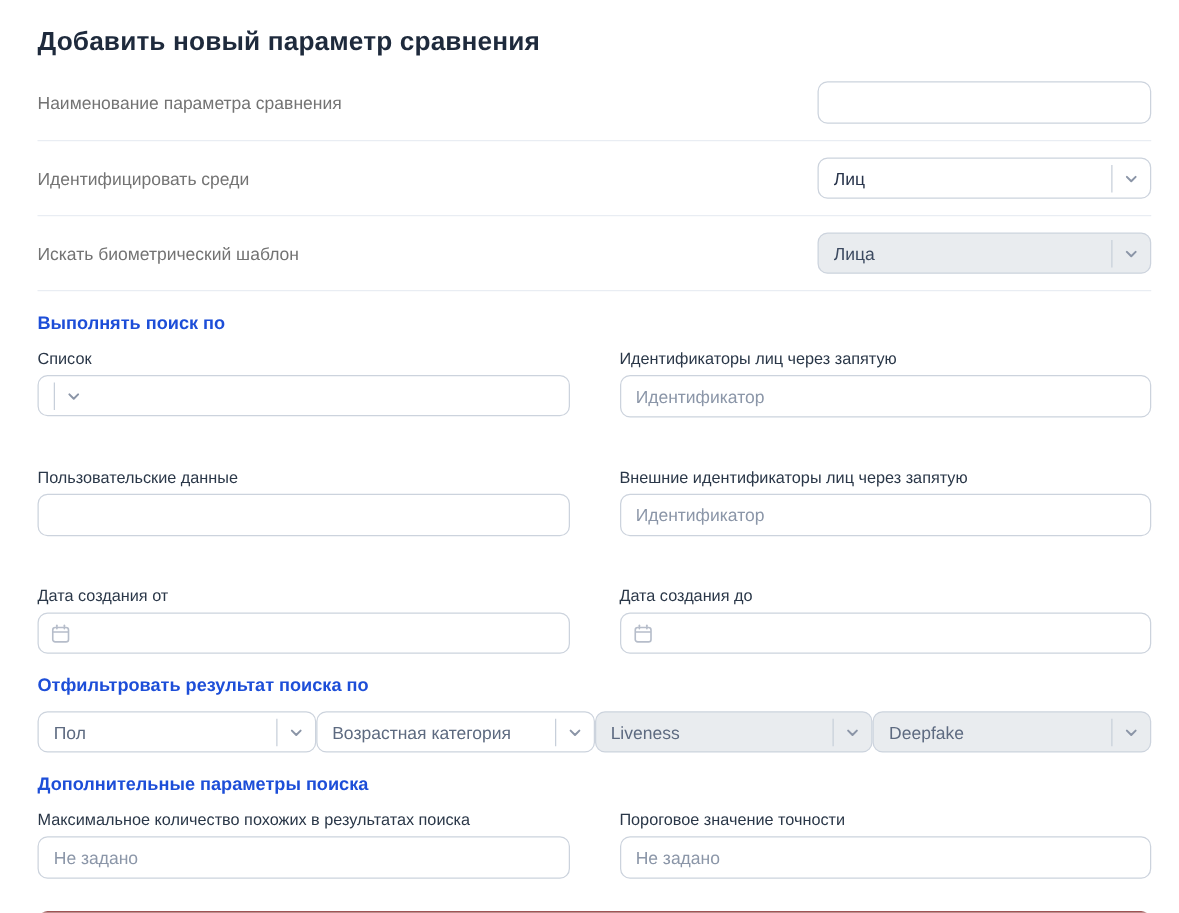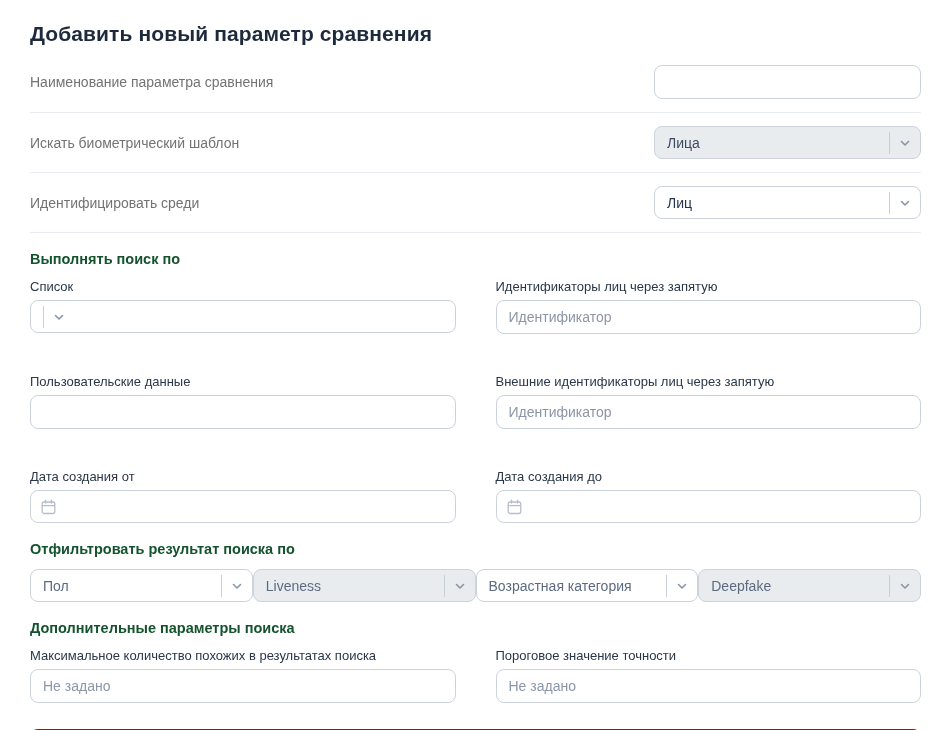--- a/index.html
+++ b/index.html
@@ -59,21 +59,21 @@
   }
   .sel.disabled { background: #e9ecef; cursor: default; }
   .sel.disabled .sel-value { color: #3c4a60; }
   .sel.disabled .sel-value.ph { color: #5d6a80; }
 
   
   .section-heading {
     margin: 18px 0 12px;
     font-size: 14.5px;
     font-weight: 600;
-    color: #14532d;
+    color: #1d4ed8;
   }
 
   
   .grid2 {
     display: grid;
     grid-template-columns: 1fr 1fr;
     column-gap: 24px;
     row-gap: 12px;
     gap: 40px;
   }
@@ -113,36 +113,36 @@
 <div class="page">
 
   <h1 class="title">Добавить новый параметр сравнения</h1>
 
   <div class="trow">
     <div class="row-label">Наименование параметра сравнения</div>
     <input class="control w-267" value="" style="">
   </div>
 
   <div class="trow">
+    <div class="row-label">Идентифицировать среди</div>
+    <div class="control w-267 sel">
+      <span class="sel-value">Лиц</span>
+      <span class="sel-sep"></span>
+      <span class="chev">
+        <svg width="12" height="12" viewBox="0 0 12 12">
+            <path d="M2.5 4.5 L6 8 L9.5 4.5" fill="none" stroke="#8b95a7" stroke-width="1.6" stroke-linecap="round" stroke-linejoin="round"></path>
+          </svg>
+      </span>
+    </div>
+  </div>
+
+  <div class="trow">
     <div class="row-label">Искать биометрический шаблон</div>
     <div class="control w-267 sel disabled">
       <span class="sel-value">Лица</span>
-      <span class="sel-sep"></span>
-      <span class="chev">
-        <svg width="12" height="12" viewBox="0 0 12 12">
-            <path d="M2.5 4.5 L6 8 L9.5 4.5" fill="none" stroke="#8b95a7" stroke-width="1.6" stroke-linecap="round" stroke-linejoin="round"></path>
-          </svg>
-      </span>
-    </div>
-  </div>
-
-  <div class="trow">
-    <div class="row-label">Идентифицировать среди</div>
-    <div class="control w-267 sel">
-      <span class="sel-value">Лиц</span>
       <span class="sel-sep"></span>
       <span class="chev">
         <svg width="12" height="12" viewBox="0 0 12 12">
             <path d="M2.5 4.5 L6 8 L9.5 4.5" fill="none" stroke="#8b95a7" stroke-width="1.6" stroke-linecap="round" stroke-linejoin="round"></path>
           </svg>
       </span>
     </div>
   </div>
 
   <div class="section-heading">Выполнять поиск по</div>
@@ -209,38 +209,38 @@
   <div class="grid4">
     <div class="control sel">
       <span class="sel-value ph">Пол</span>
       <span class="sel-sep"></span>
       <span class="chev">
         <svg width="12" height="12" viewBox="0 0 12 12">
             <path d="M2.5 4.5 L6 8 L9.5 4.5" fill="none" stroke="#8b95a7" stroke-width="1.6" stroke-linecap="round" stroke-linejoin="round"></path>
           </svg>
       </span>
     </div>
+    <div class="control sel">
+      <span class="sel-value ph">Возрастная категория</span>
+      <span class="sel-sep"></span>
+      <span class="chev">
+        <svg width="12" height="12" viewBox="0 0 12 12">
+            <path d="M2.5 4.5 L6 8 L9.5 4.5" fill="none" stroke="#8b95a7" stroke-width="1.6" stroke-linecap="round" stroke-linejoin="round"></path>
+          </svg>
+      </span>
+    </div>
     <div class="control sel disabled">
       <span class="sel-value ph">Liveness</span>
       <span class="sel-sep"></span>
       <span class="chev">
         <svg width="12" height="12" viewBox="0 0 12 12">
             <path d="M2.5 4.5 L6 8 L9.5 4.5" fill="none" stroke="#8b95a7" stroke-width="1.6" stroke-linecap="round" stroke-linejoin="round"></path>
           </svg>
       </span>
     </div>
-    <div class="control sel">
-      <span class="sel-value ph">Возрастная категория</span>
-      <span class="sel-sep"></span>
-      <span class="chev">
-        <svg width="12" height="12" viewBox="0 0 12 12">
-            <path d="M2.5 4.5 L6 8 L9.5 4.5" fill="none" stroke="#8b95a7" stroke-width="1.6" stroke-linecap="round" stroke-linejoin="round"></path>
-          </svg>
-      </span>
-    </div>
     <div class="control sel disabled">
       <span class="sel-value ph">Deepfake</span>
       <span class="sel-sep"></span>
       <span class="chev">
         <svg width="12" height="12" viewBox="0 0 12 12">
             <path d="M2.5 4.5 L6 8 L9.5 4.5" fill="none" stroke="#8b95a7" stroke-width="1.6" stroke-linecap="round" stroke-linejoin="round"></path>
           </svg>
       </span>
     </div>
   </div>

